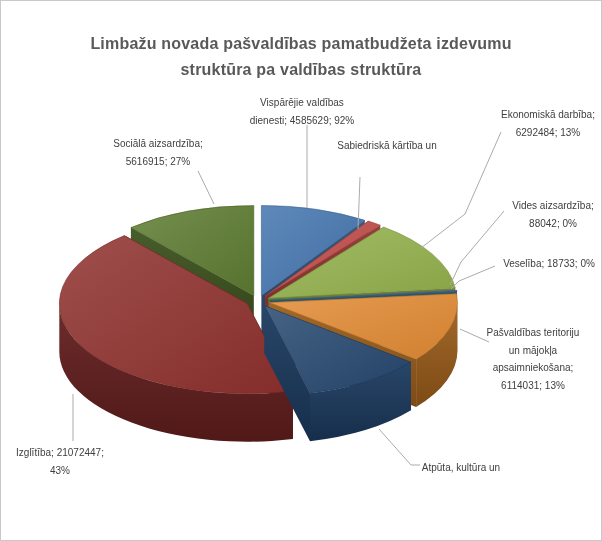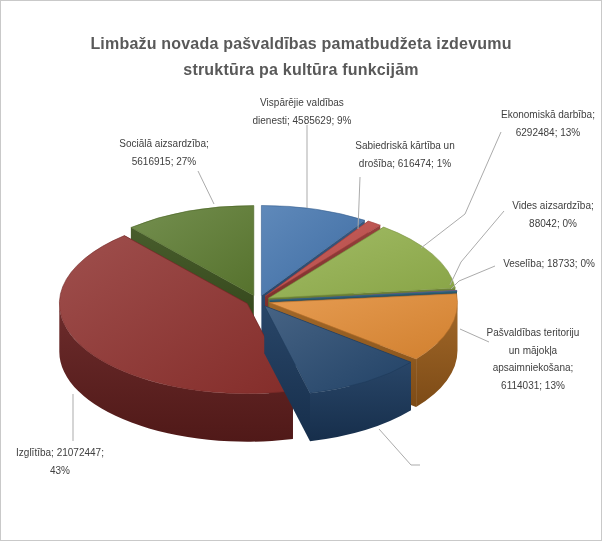--- a/index.html
+++ b/index.html
@@ -18,21 +18,21 @@
     position:absolute;transform:translateX(-50%);width:180px;
     text-align:center;font-size:10px;line-height:17.5px;color:#404040;
   }
 </style>
 </head>
 <body>
 
 <div id="frame">
   <div class="chart-title">
     <div>Limbažu novada pašvaldības pamatbudžeta izdevumu</div>
-    <div>struktūra pa kultūra funkcijām</div>
+    <div>struktūra pa valdības struktūra</div>
   </div>
   <svg id="plot-svg" width="602" height="541" viewBox="0 0 602 541">
       <defs>
         <linearGradient id="t0" x1="0" y1="0" x2="1" y2="1">
           <stop offset="0" stop-color="rgb(95,137,186)"></stop>
           <stop offset="1" stop-color="rgb(62,108,162)"></stop>
         </linearGradient>
         <linearGradient id="w0" x1="0" y1="0" x2="0" y2="1">
           <stop offset="0" stop-color="rgb(56,89,128)"></stop>
           <stop offset="1" stop-color="rgb(34,62,96)"></stop>
@@ -158,47 +158,47 @@
         <polyline points="494,265 458,280 450,288" fill="none" stroke="#ababab" stroke-width="1"></polyline>
         <polyline points="488,341 459,328" fill="none" stroke="#ababab" stroke-width="1"></polyline>
         <polyline points="378,428 410,464 419,464" fill="none" stroke="#ababab" stroke-width="1"></polyline>
         <polyline points="72,393 72,440" fill="none" stroke="#ababab" stroke-width="1"></polyline>
         <polyline points="197,170 213,203" fill="none" stroke="#ababab" stroke-width="1"></polyline>
       </g>
     </svg>
   <div id="labels">
       <div class="data-label" style="left: 301px; top: 93px;">
         <div>Vispārējie valdības</div>
-        <div>dienesti; 4585629; 9%</div>
-      </div>
-      <div class="data-label" style="left: 404px; top: 136px;">
+        <div>dienesti; 4585629; 92%</div>
+      </div>
+      <div class="data-label" style="left: 386px; top: 136px;">
         <div>Sabiedriskā kārtība un</div>
-        <div>drošība; 616474; 1%</div>
       </div>
       <div class="data-label" style="left: 547px; top: 105px;">
         <div>Ekonomiskā darbība;</div>
         <div>6292484; 13%</div>
       </div>
       <div class="data-label" style="left: 552px; top: 196px;">
         <div>Vides aizsardzība;</div>
         <div>88042; 0%</div>
       </div>
       <div class="data-label" style="left: 548px; top: 254px;">
         <div>Veselība; 18733; 0%</div>
       </div>
       <div class="data-label" style="left: 532px; top: 323px;">
         <div>Pašvaldības teritoriju</div>
         <div>un mājokļa</div>
         <div>apsaimniekošana;</div>
         <div>6114031; 13%</div>
       </div>
       <div class="data-label" style="left: 460px; top: 458px;">
+        <div>Atpūta, kultūra un</div>
       </div>
       <div class="data-label" style="left: 59px; top: 443px;">
         <div>Izglītība; 21072447;</div>
         <div>43%</div>
       </div>
-      <div class="data-label" style="left: 163px; top: 134px;">
+      <div class="data-label" style="left: 157px; top: 134px;">
         <div>Sociālā aizsardzība;</div>
         <div>5616915; 27%</div>
       </div>
     </div>
 </div>
 
 </body></html>

